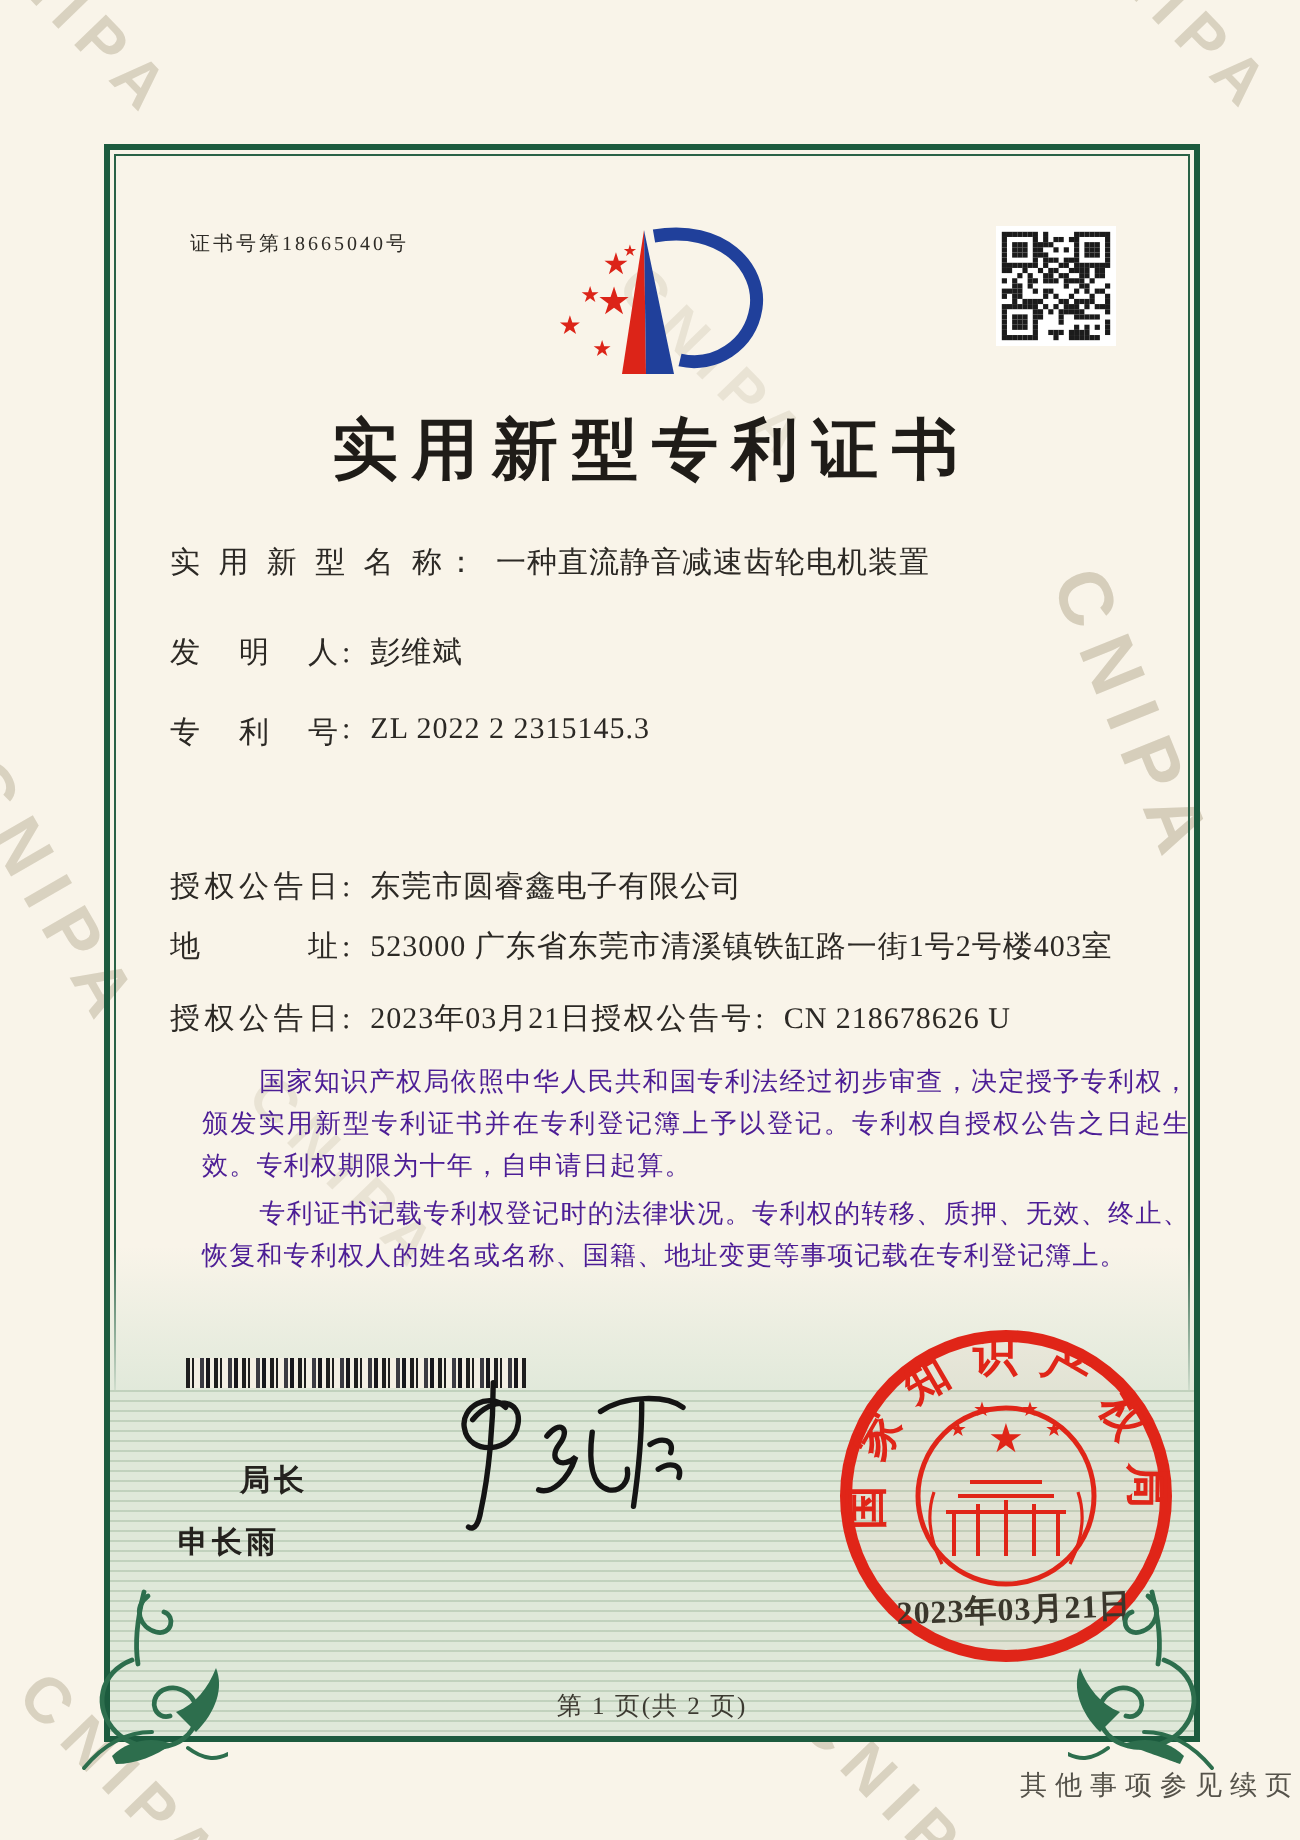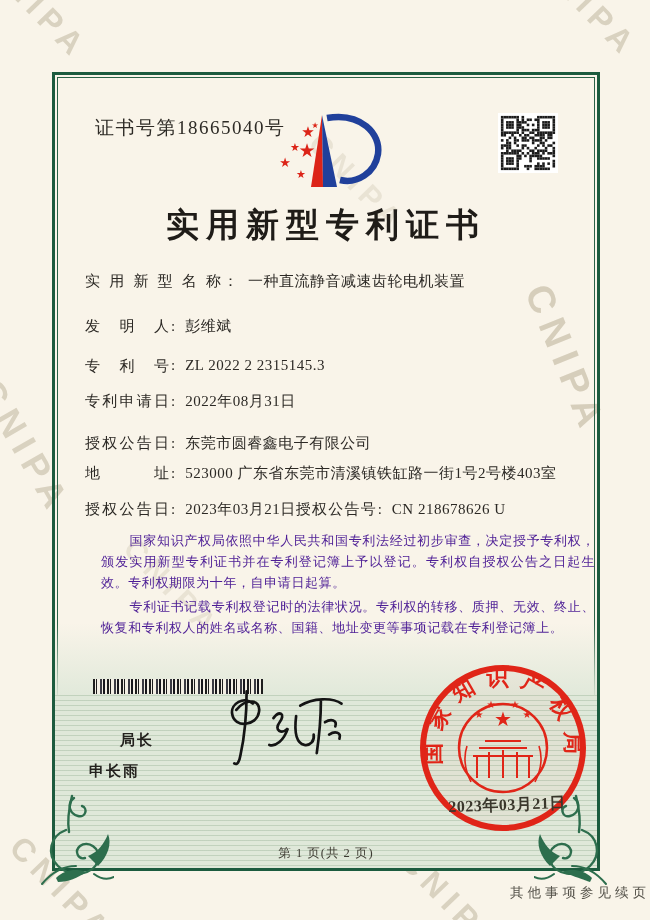--- a/index.html
+++ b/index.html
@@ -11,21 +11,21 @@
       color:#b4a98f;letter-spacing:.22em;white-space:nowrap;user-select:none;}
   
   .frame{position:absolute;left:52px;top:72px;width:548px;height:799px;z-index:1;
          border:3px solid #1c5b3e;box-sizing:border-box;}
   .frame-inner{position:absolute;inset:2px;border:1px solid #2a6247;pointer-events:none;}
   
   .band-fade{position:absolute;left:0;right:0;top:548px;height:72px;
              background:linear-gradient(to bottom,rgba(223,232,217,0),rgba(223,232,217,.92));}
   .band{position:absolute;left:0;right:0;top:620px;bottom:0;background-color:#dfe8d9;
         background-image:repeating-linear-gradient(to bottom,rgba(125,158,125,.30) 0 1px,rgba(0,0,0,0) 1px 5px);}
-  .cert-no{position:absolute;left:40px;top:40px;font-size:19px;letter-spacing:1.5px;color:#2e2b26;}
+  .cert-no{position:absolute;left:40px;top:40px;font-size:10px;letter-spacing:1.5px;color:#2e2b26;}
   .logo{position:absolute;left:212px;top:30px;width:120px;height:88px;}
   .qr{position:absolute;left:443px;top:38px;width:60px;height:60px;}
   .title{position:absolute;left:0;top:128px;width:100%;margin:0;text-align:center;
          font-size:33px;font-weight:700;letter-spacing:7px;color:#1f1c18;}
   .row{position:absolute;left:30px;width:500px;font-size:15px;color:#2c2925;white-space:nowrap;}
   .lbl{display:inline-block;width:84px;text-align:justify;text-align-last:justify;vertical-align:top;}
   .lbl-wide{width:136px;}
   .lbl2{width:80px;}
   .colon{display:inline-block;margin:0 10px 0 2px;}
   .val{letter-spacing:.5px;}
@@ -333,23 +333,20 @@
 
     <div class="row" style="top:197px">
       <span class="lbl lbl-wide">实用新型名称</span><span class="colon">：</span><span class="val">一种直流静音减速齿轮电机装置</span>
     </div>
     <div class="row" style="top:242px">
       <span class="lbl">发明人</span><span class="colon">:</span><span class="val">彭维斌</span>
     </div>
     <div class="row" style="top:282px">
       <span class="lbl">专利号</span><span class="colon">:</span><span class="val">ZL 2022 2 2315145.3</span>
     </div>
-    <div class="row" style="top:317px">
-      <span class="lbl">专利申请日</span><span class="colon">:</span><span class="val">2022年08月31日</span>
-    </div>
     <div class="row" style="top:359px">
       <span class="lbl">授权公告日</span><span class="colon">:</span><span class="val">东莞市圆睿鑫电子有限公司</span>
     </div>
     <div class="row" style="top:389px">
       <span class="lbl">地址</span><span class="colon">:</span><span class="val">523000 广东省东莞市清溪镇铁缸路一街1号2号楼403室</span>
     </div>
     <div class="row" style="top:425px">
       <span class="lbl">授权公告日</span><span class="colon">:</span><span class="val">2023年03月21日</span><span class="lbl lbl2">授权公告号</span><span class="colon">:</span><span class="val">CN 218678626 U</span>
     </div>
 

